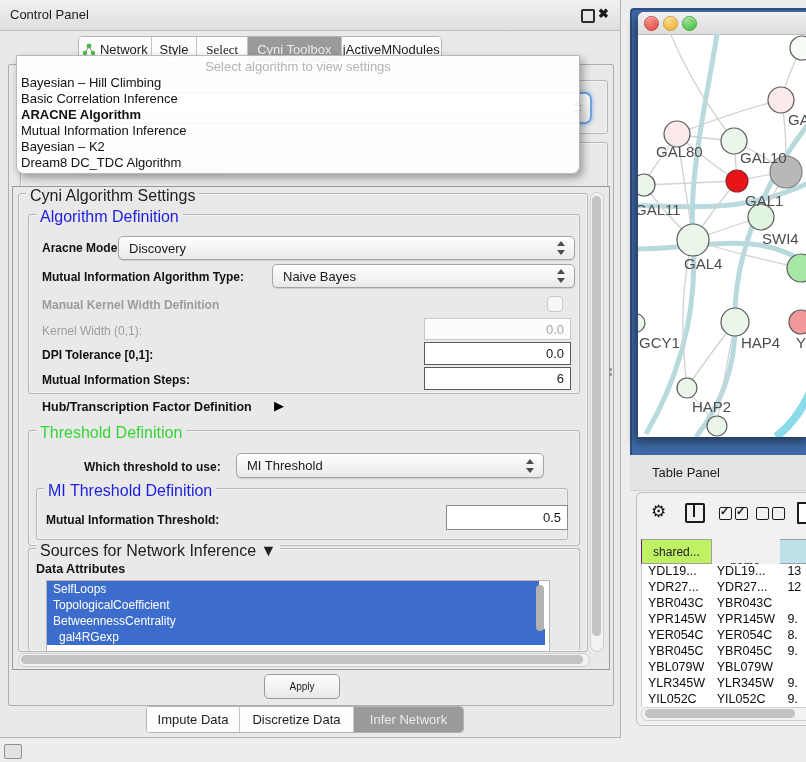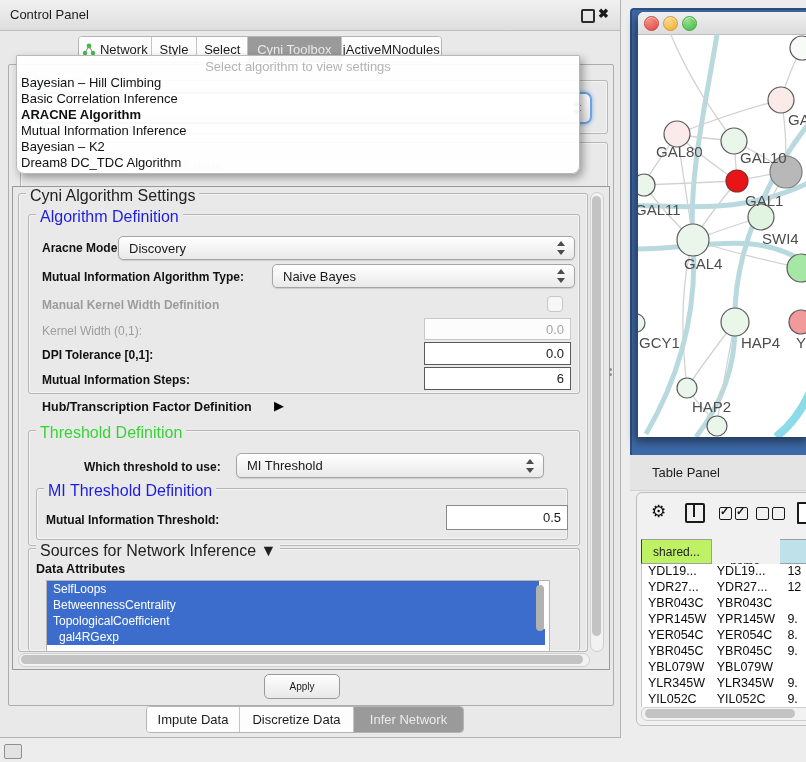--- a/index.html
+++ b/index.html
@@ -78,21 +78,21 @@
         <line x1="7" y1="3" x2="11" y2="10" stroke="#8c8c8c" stroke-width="1"></line>
         <circle cx="7" cy="3" r="2.4" fill="#46b94a"></circle>
           <circle cx="3" cy="10" r="2.2" fill="#46b94a"></circle>
           <circle cx="11" cy="10" r="2.2" fill="#46b94a"></circle>
       </svg>
       <span>Network</span>
     </div>
     <div class="seg-item" style="width:45px;">
         <span>Style</span>
       </div>
-    <div class="seg-item" style="width:50px;">
+    <div class="seg-item" style="width:50px;font-family:Liberation Serif, serif;">
         <span>Select</span>
       </div>
     <div class="seg-item sel" style="width:93px;">
         <span>Cyni Toolbox</span>
       </div>
     <div class="seg-item" style="width:100px;">
         <span>jActiveMNodules</span>
       </div>
   </div>
 
@@ -164,22 +164,22 @@
   <div class="grp-lab blue" style="left:44px;top:482px;">MI Threshold Definition</div>
   <div class="abs formlab" style="left:46px;top:513px;">Mutual Information Threshold:</div>
   <div class="abs field" style="left:446px;top:505px;width:114px;height:23px;border:1px solid #8a8a8a;">0.5</div>
 
   <div class="abs grp" style="left:28px;top:548px;width:550px;height:102px;border-bottom:none;"></div>
   <div class="grp-lab" style="left:36px;top:542px;color:#222;">Sources for Network Inference ▼</div>
   <div class="abs formlab" style="left:36px;top:562px;font-size:12.5px;">Data Attributes</div>
 
   <div class="abs" style="left:46px;top:580px;width:502px;height:70px;background:#fff;border:1px solid #b5b5b5;overflow:hidden;">
     <div class="attr-item" style="width:486px;">SelfLoops</div>
+    <div class="attr-item" style="width:486px;">TopologicalCoefficient</div>
     <div class="attr-item" style="width:486px;">BetweennessCentrality</div>
-    <div class="attr-item" style="width:486px;">TopologicalCoefficient</div>
     <div class="attr-item" style="width:486px;padding-left:12px;">gal4RGexp</div>
     <div class="abs sb-thumb" style="left:489px;top:4px;width:8px;height:46px;background:#b2b2b2;"></div>
   </div>
 
   <div class="abs sb-track" style="left:590px;top:192px;width:12px;height:458px;">
     <div class="sb-thumb abs" style="left:1px;top:3px;width:9px;height:440px;"></div>
   </div>
   <div class="abs sb-track" style="left:18px;top:653px;width:570px;height:12px;">
     <div class="sb-thumb abs" style="left:2px;top:1px;width:562px;height:9px;"></div>
   </div>

